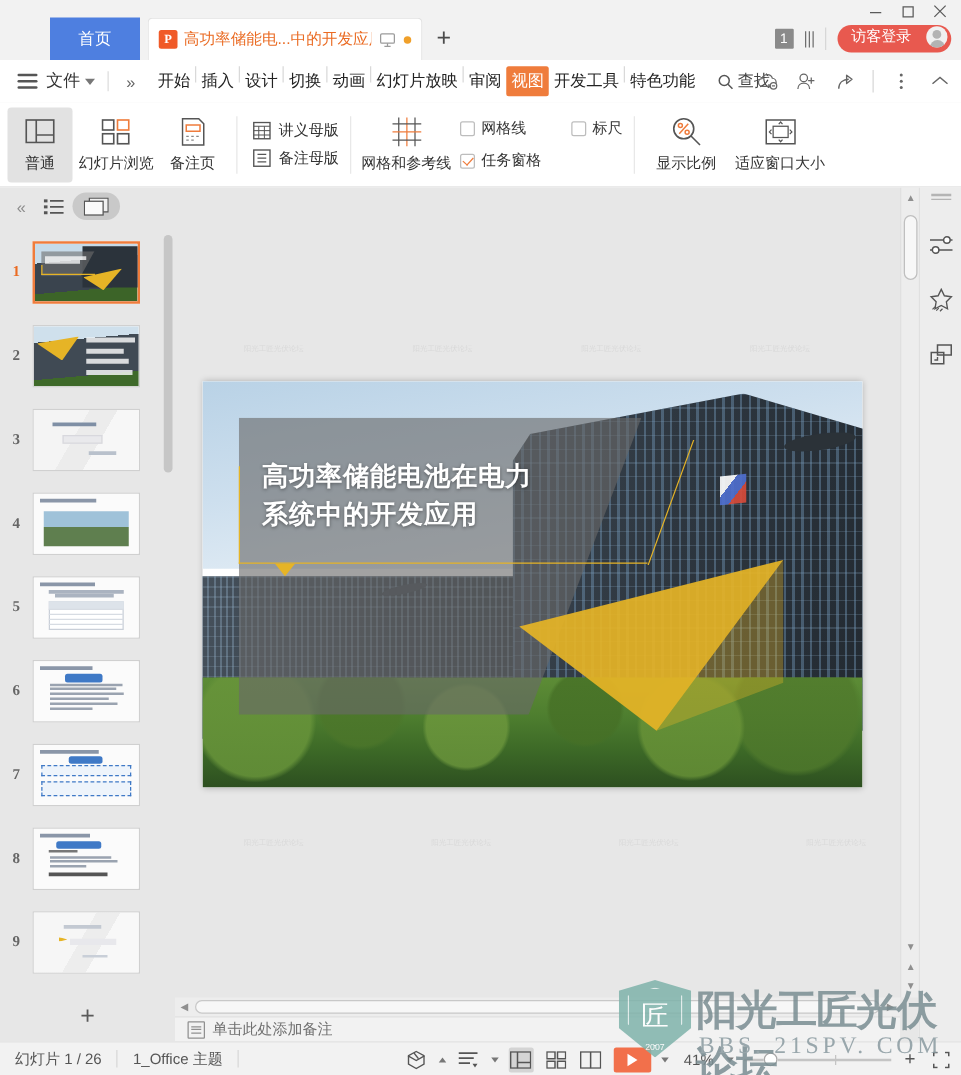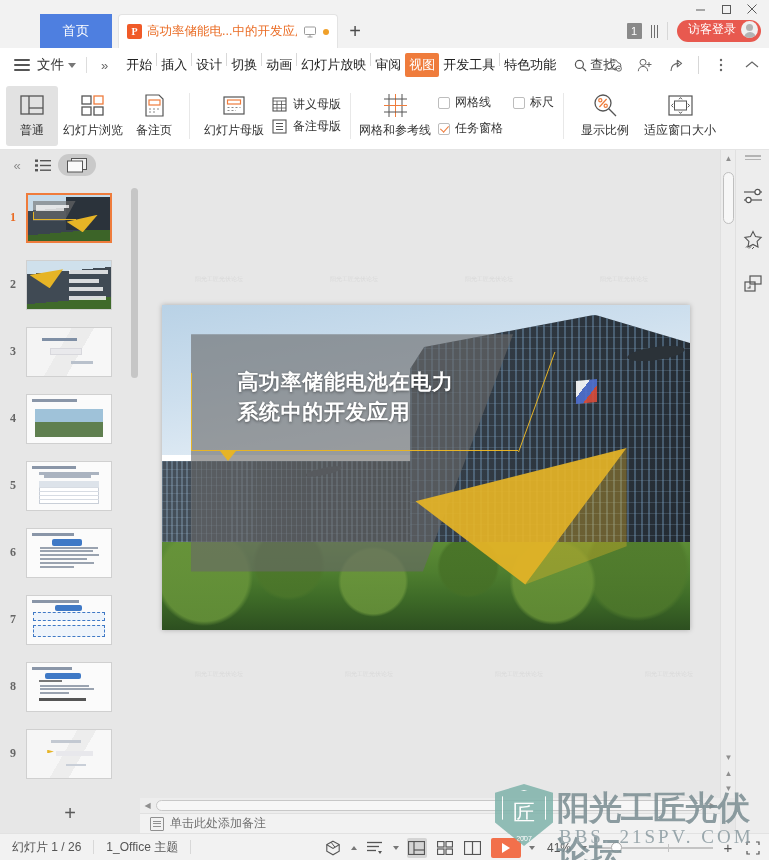--- a/index.html
+++ b/index.html
@@ -38,21 +38,21 @@
   .newtab{ width:34px; height:34px; display:flex; align-items:center; justify-content:center;
            font-size:20px; color:#4c4c4c; font-weight:300; }
   .rt-right{ position:absolute; right:8px; top:20px; display:flex; align-items:center; gap:9px; }
   .badge-1{ width:15px; height:16px; background:#8a8a8a; color:#fff; font-size:11px;
             display:flex; align-items:center; justify-content:center; border-radius:1px;}
   .badge-bars{ display:flex; gap:1.5px; }
   .badge-bars i{ display:block; width:1.5px; height:13px; background:#6f6f6f; }
   .sep-v{ width:1px; height:18px; background:#d7d7d7; }
   .login-pill{
     height:22px; border-radius:11px; background:#e8594f; color:#fff; font-size:12px;
-    display:flex; align-items:center; padding:0 3px 4px 11px; gap:5px;
+    display:flex; align-items:center; padding:0 3px 4px 11px; gap:12px;
   }
   .login-av{ width:17px; height:17px; border-radius:50%; background:#f0f0f0; position:relative; overflow:hidden; }
   .login-av::before{ content:""; position:absolute; left:5px; top:3px; width:7px; height:7px; border-radius:50%; background:#b3b3b3;}
   .login-av::after{ content:""; position:absolute; left:2.5px; top:11px; width:12px; height:8px; border-radius:6px 6px 0 0; background:#b3b3b3;}
 
   
   .menubar{ height:34px; background:#fff; display:flex; align-items:center; flex:0 0 34px; position:relative; }
   .ham{ width:16px; height:12px; margin-left:14px; display:flex; flex-direction:column; justify-content:space-between; }
   .ham i{ display:block; height:1.6px; background:#555; border-radius:1px; }
   .file-btn{ display:flex; align-items:center; gap:4px; margin-left:7px; font-size:13.5px; color:#333; }
@@ -148,21 +148,21 @@
   .ytri{ position:absolute; left:11%; top:45%; width:0; height:0;
      border-left:8px solid transparent; border-right:8px solid transparent; border-top:10px solid #e6b426; }
   .bigtri{ position:absolute; left:48%; top:44%; width:40%; height:42%;
      background:#e6b426; opacity:.92;
      clip-path:polygon(100% 0%, 0% 39%, 52% 100%); }
   .bigtri2{ position:absolute; left:48%; top:44%; width:40%; height:42%;
      background:rgba(230,180,38,.35);
      clip-path:polygon(100% 0%, 52% 100%, 100% 72%); }
   .slide-title{ position:absolute; left:9%; top:19%; width:55%; color:#fff;
      font-size:21px; font-weight:bold; line-height:1.42; letter-spacing:.6px;
-     text-shadow:0 1px 3px rgba(0,0,0,.45); white-space:pre-line;margin-left:28px; }
+     text-shadow:0 1px 3px rgba(0,0,0,.45); white-space:pre-line; }
 
   
   .vscroll{ position:absolute; right:0; top:0; bottom:35px; width:15px; background:#ededed; border-left:1px solid #e0e0e0; }
   .vscroll .up,.vscroll .dn{ position:absolute; left:0; width:15px; height:13px; display:flex; align-items:center; justify-content:center; color:#8f8f8f; font-size:8px;}
   .vscroll .up{ top:2px; } .vscroll .dn{ bottom:34px; }
   .vscroll .thumb{ position:absolute; left:2px; top:22px; width:11px; height:52px; background:#f7f7f7; border:1px solid #bfbfbf; border-radius:6px; }
   .vscroll .pgu{ position:absolute; left:0; bottom:18px; width:15px; height:13px; display:flex; align-items:center; justify-content:center; color:#8f8f8f; font-size:8px;}
   .vscroll .pgd{ position:absolute; left:0; bottom:3px; width:15px; height:13px; display:flex; align-items:center; justify-content:center; color:#8f8f8f; font-size:8px;}
   .hscroll{ position:absolute; left:0; right:15px; bottom:20px; height:15px; background:#ededed; display:flex; align-items:center; }
   .hscroll .lf,.hscroll .rt{ width:15px; text-align:center; color:#8f8f8f; font-size:8px; }
@@ -380,31 +380,20 @@
               <line x1="4" y1="18" x2="12" y2="18" stroke="#888" stroke-width="1" stroke-dasharray="2 2"></line>
             </svg>
         </span>
         <span class="lbl">备注页</span>
       </div>
     </div>
 
     <div class="rdiv"></div>
 
     <div class="rgroup">
-      <div class="bigbtn w70">
-        <span class="icn">
-          <svg width="22" height="19" viewBox="0 0 22 19">
-              <rect x="1" y="1" width="20" height="17" fill="none" stroke="#555" stroke-width="1.2"></rect>
-              <rect x="4.5" y="4" width="13" height="4" fill="none" stroke="#ef7c3c" stroke-width="1.2"></rect>
-              <line x1="4.5" y1="11.5" x2="17.5" y2="11.5" stroke="#888" stroke-width="1" stroke-dasharray="2 2"></line>
-              <line x1="4.5" y1="14.5" x2="13" y2="14.5" stroke="#888" stroke-width="1" stroke-dasharray="2 2"></line>
-            </svg>
-        </span>
-        <span class="lbl">幻灯片母版</span>
-      </div>
       <div class="stack2">
         <div class="srow">
           <span class="sic">
             <svg width="15" height="15" viewBox="0 0 15 15">
                 <rect x="1" y="1" width="13" height="13" fill="none" stroke="#555" stroke-width="1.1"></rect>
                 <line x1="1" y1="4" x2="14" y2="4" stroke="#555" stroke-width=".8"></line>
                 <line x1="5" y1="4" x2="5" y2="14" stroke="#555" stroke-width=".8"></line>
                 <line x1="9.5" y1="4" x2="9.5" y2="14" stroke="#555" stroke-width=".8"></line>
                 <line x1="1" y1="7.5" x2="14" y2="7.5" stroke="#555" stroke-width=".8"></line>
                 <line x1="1" y1="11" x2="14" y2="11" stroke="#555" stroke-width=".8"></line>
@@ -436,21 +425,21 @@
               <line x1="12.5" y1="1" x2="12.5" y2="24" stroke="#ef7c3c" stroke-width="1"></line>
               <line x1="19" y1="1" x2="19" y2="24" stroke="#555" stroke-width="1"></line>
             <line x1="1" y1="6" x2="24" y2="6" stroke="#555" stroke-width="1"></line>
               <line x1="1" y1="12.5" x2="24" y2="12.5" stroke="#ef7c3c" stroke-width="1"></line>
               <line x1="1" y1="19" x2="24" y2="19" stroke="#555" stroke-width="1"></line>
           </svg>
         </span>
         <span class="lbl">网格和参考线</span>
       </div>
       <div class="stack2" style="gap:9px; margin-left:8px;">
-        <div style="display:flex; gap:22px;">
+        <div style="display:flex; gap:36px;">
           <div class="srow">
             <span class="chk"></span>
             <span>网格线</span>
           </div>
           <div class="srow">
             <span class="chk"></span>
             <span>标尺</span>
           </div>
         </div>
         <div class="srow">

